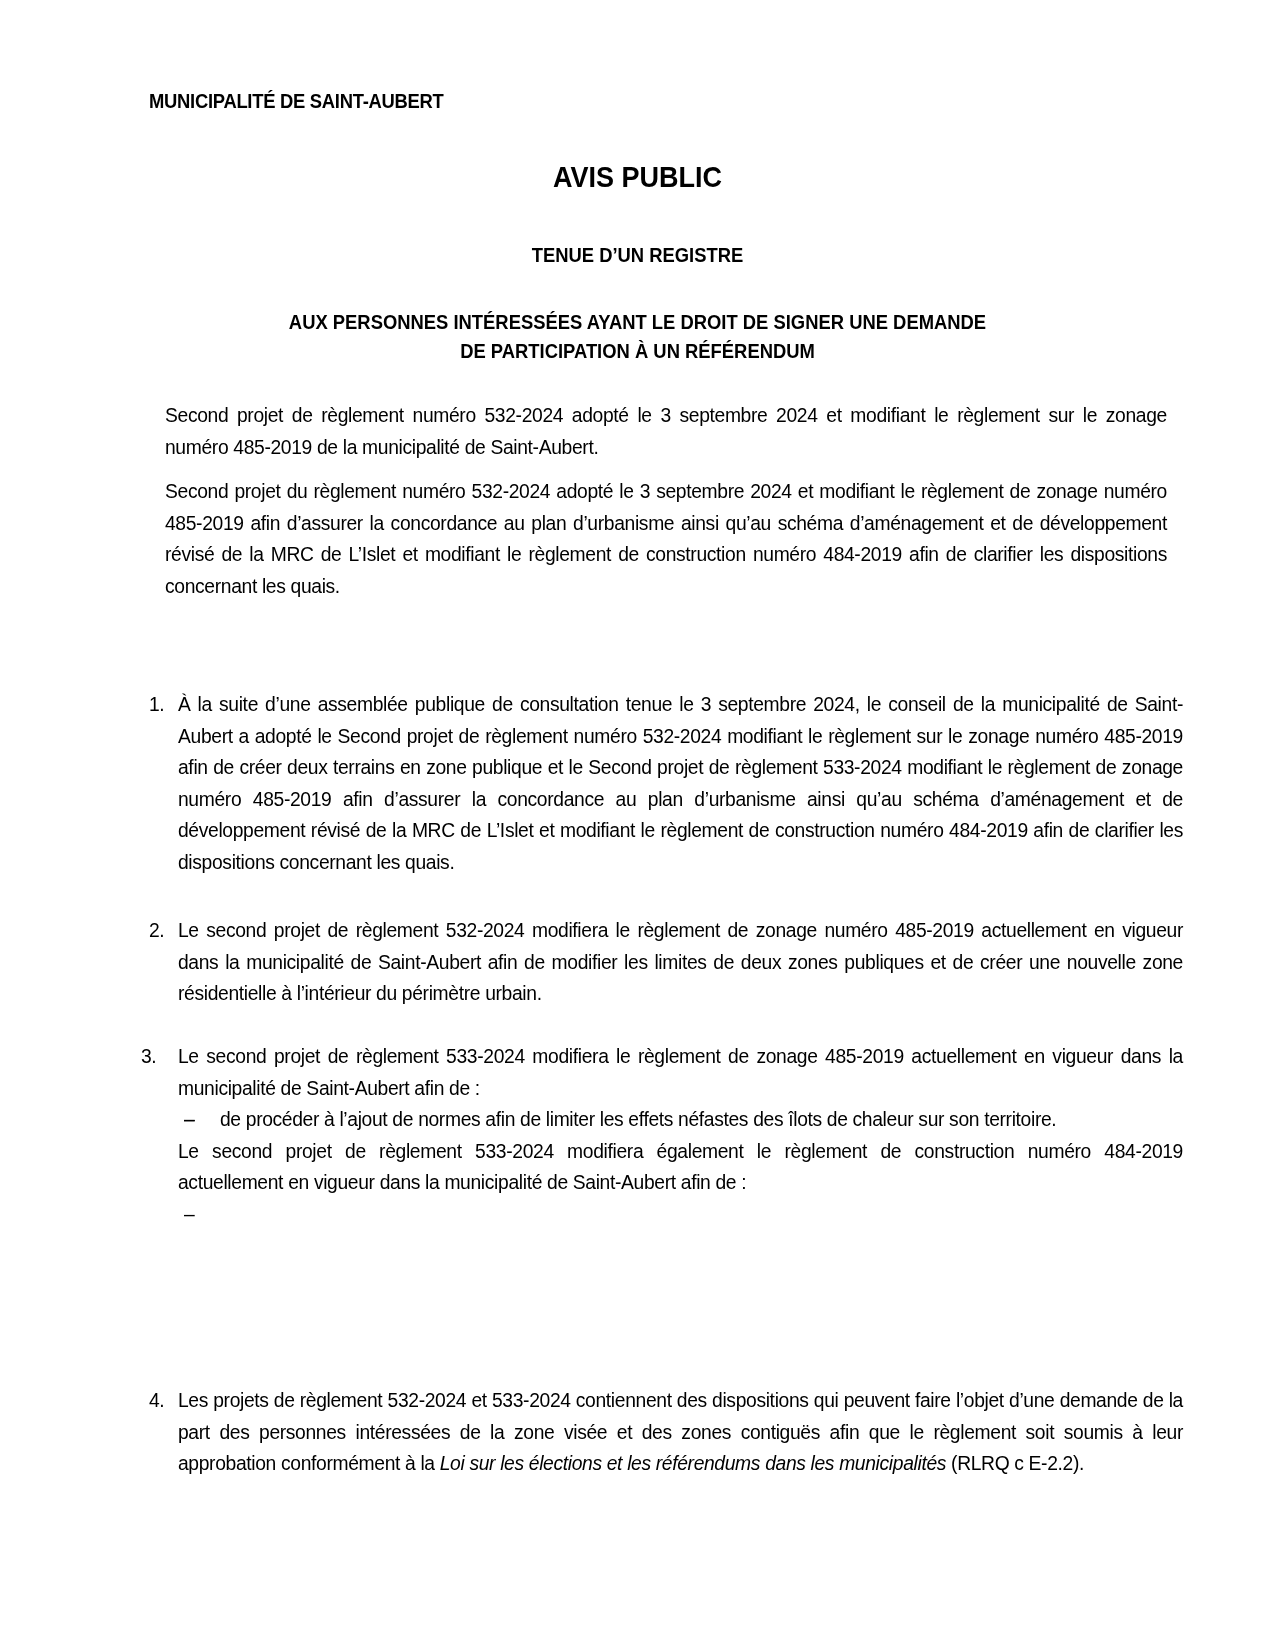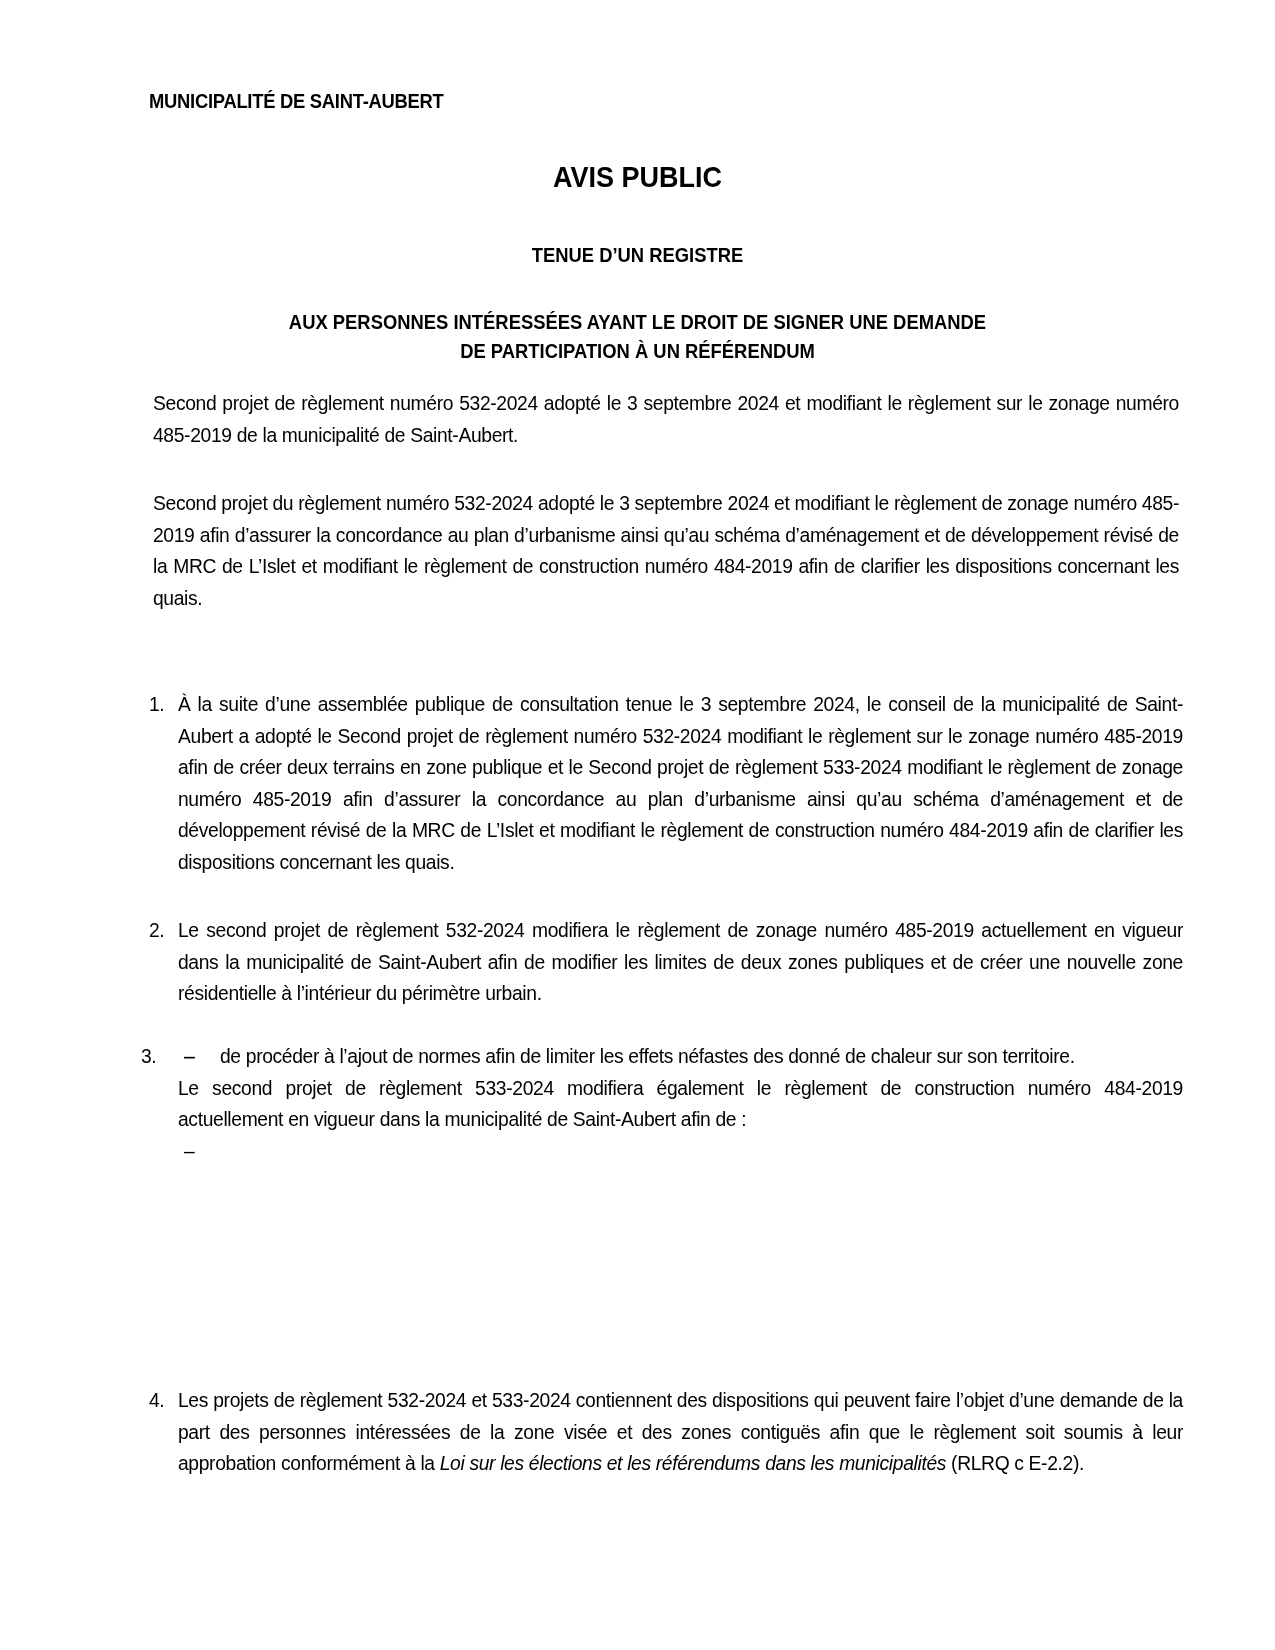--- a/index.html
+++ b/index.html
@@ -9,23 +9,23 @@
   .muni { position:absolute; left:149px; top:90px; font-weight:bold; font-size:20px;
           letter-spacing:-0.3px; transform:scaleX(0.92); transform-origin:left; }
   .title { position:absolute; left:0; width:1275px; top:160px; text-align:center;
            font-weight:bold; font-size:30px; transform:scaleX(0.9); }
   .sub1 { position:absolute; left:0; width:1275px; top:244px; text-align:center;
           font-weight:bold; font-size:20px; transform:scaleX(0.92); }
   .sub2 { position:absolute; left:0; width:1275px; top:308px; text-align:center;
           font-weight:bold; font-size:20px; line-height:29px; transform:scaleX(0.92); }
   .body { position:absolute; left:149px; width:1034px; font-size:19.3px; line-height:31.5px;
           text-align:justify; letter-spacing:-0.35px; }
-  .body p { margin:4px; }
+  .body p { margin:16px; }
   .p1 { top:384px; }
-  .p2 { top:484px; }
+  .p2 { top:460px; }
   .p3 { top:636px; }
   .list { position:absolute; left:149px; width:1034px; font-size:19.3px; line-height:31.5px;
           text-align:justify; letter-spacing:-0.35px; }
   .item { position:relative; padding-left:29px; }
   .num { position:absolute; left:0; top:0; }
   .i1 { top:689px; } .i2 { top:915px; } .i3 { top:1041px; } .i4 { top:1385px; }
   .dash { position:relative; padding-left:42px; }
   .dash .d { position:absolute; left:6px; top:0; }
   .i3 .num { left:-8px; }
   em { font-style:italic; }
@@ -59,26 +59,27 @@
   <div class="list i2">
     <div class="item">
       <span class="num">2.</span>
       <span>Le second projet de règlement 532-2024 modifiera le règlement de zonage numéro 485-2019 actuellement en vigueur dans la municipalité de Saint-Aubert afin de modifier les limites de deux zones publiques et de créer une nouvelle zone résidentielle à l’intérieur du périmètre urbain.</span>
     </div>
   </div>
 
   <div class="list i3">
     <div class="item">
       <span class="num">3.</span>
+      <div>Le second projet de règlement 533-2024 modifiera le règlement de zonage 485-2019 actuellement en vigueur dans la municipalité de Saint-Aubert afin de :</div>
       <div class="dash">
         <span class="d">–</span>
       </div>
       <div class="dash">
         <span class="d">–</span>
-        <span>de procéder à l’ajout de normes afin de limiter les effets néfastes des donné de chaleur sur son territoire.</span>
+        <span>de procéder à l’ajout de normes afin de limiter les effets néfastes des îlots de chaleur sur son territoire.</span>
       </div>
       <div>Le second projet de règlement 533-2024 modifiera également le règlement de construction numéro 484-2019 actuellement en vigueur dans la municipalité de Saint-Aubert afin de :</div>
       <div class="dash">
         <span class="d">–</span>
       </div>
     </div>
   </div>
 
   <div class="list i4">
     <div class="item">

